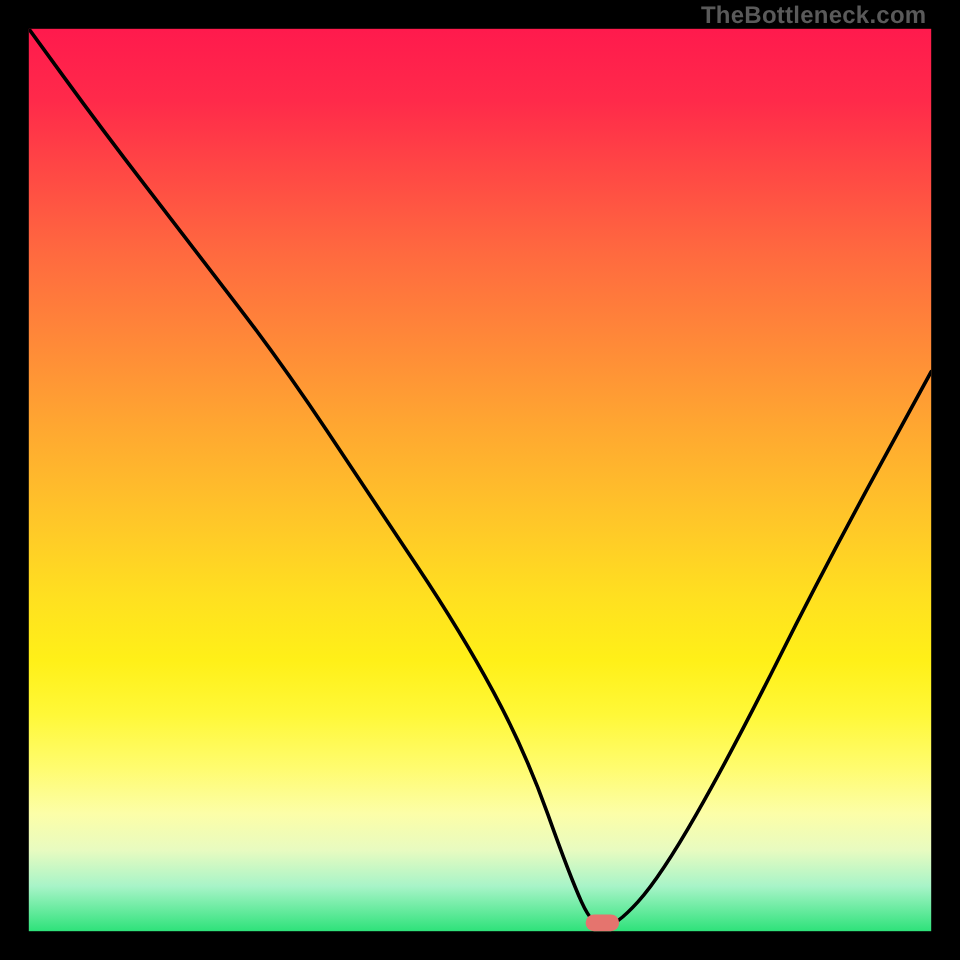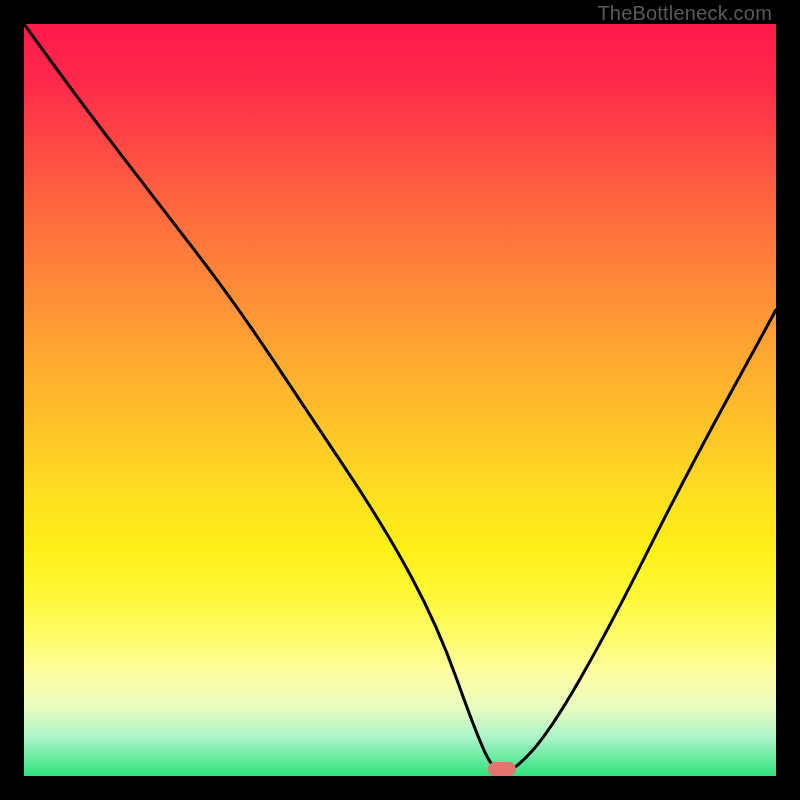--- a/index.html
+++ b/index.html
@@ -29,21 +29,21 @@
     #a8f4c8 95%,
     #2ee27a 100%);
 }
 
 .watermark {
   position: absolute;
   top: 2px;
   right: 28px;
   color: #5a5a5a;
   font-size: 20px;
-  font-weight: 400;
+  font-weight: 700;
   letter-spacing: 0.2px;
 }
 
 svg.curve {
   position: absolute;
   left: 0; top: 0;
   width: 100%; height: 100%;
   pointer-events: none;
 }
 

